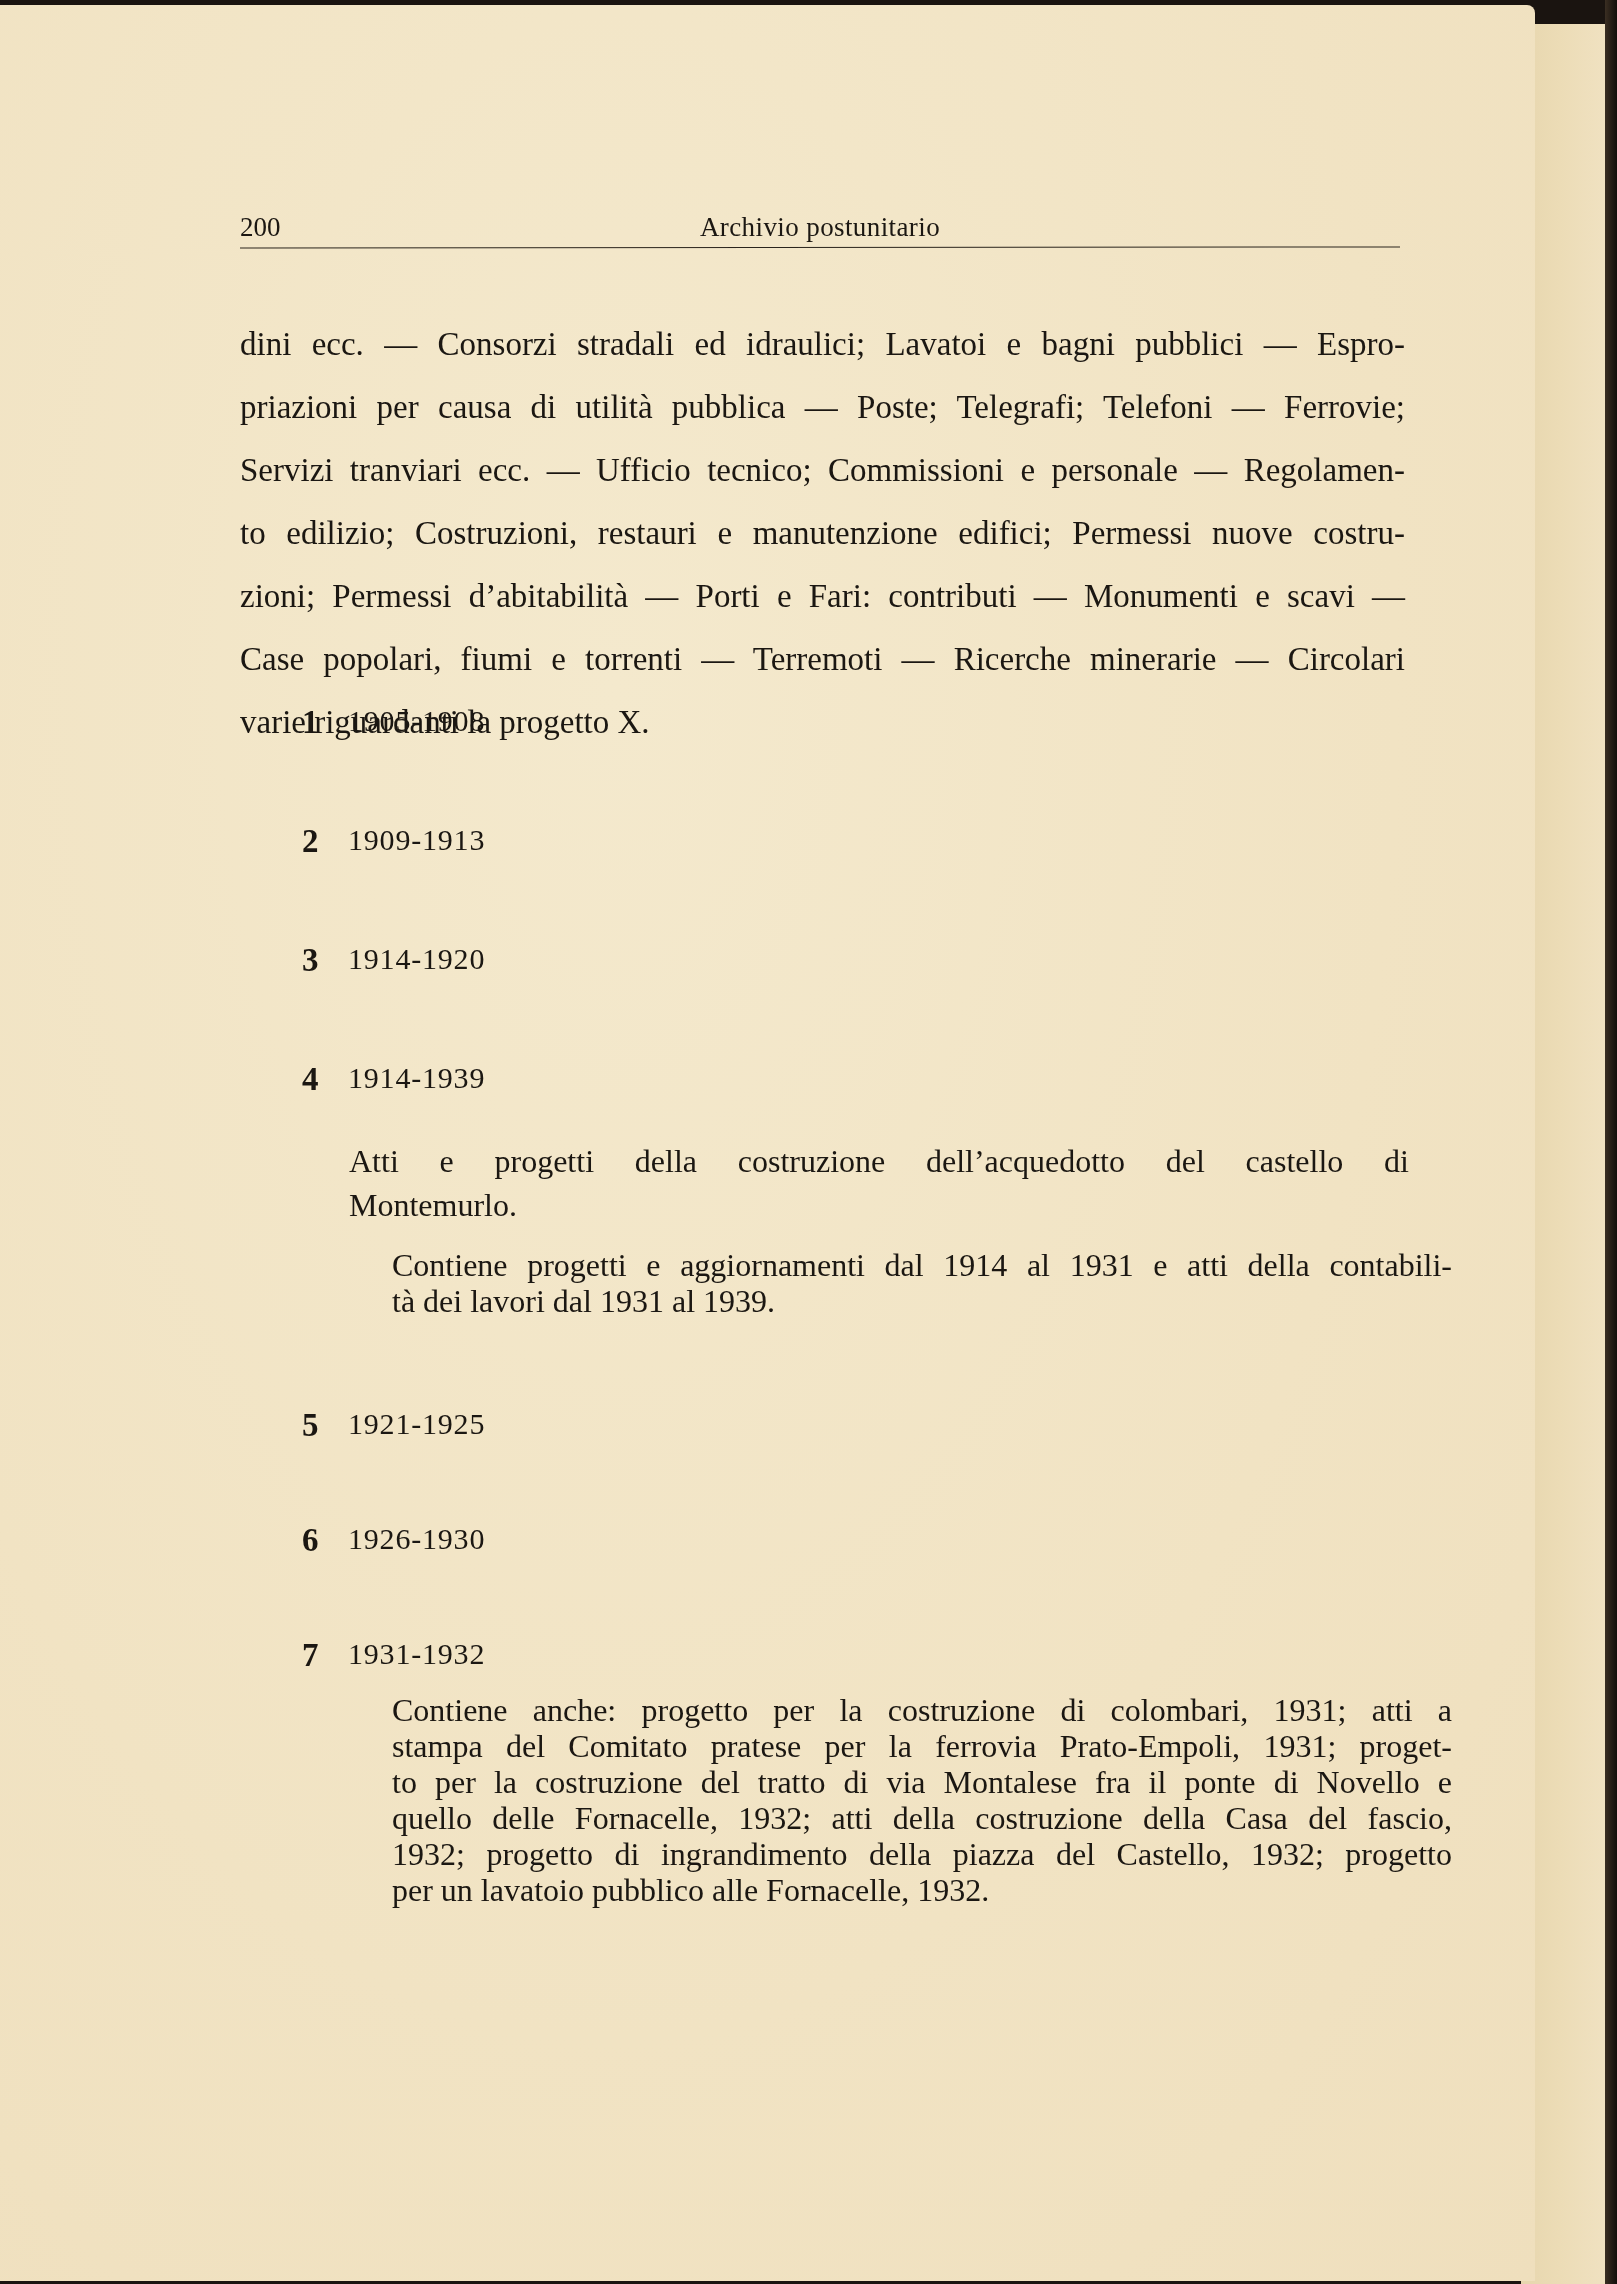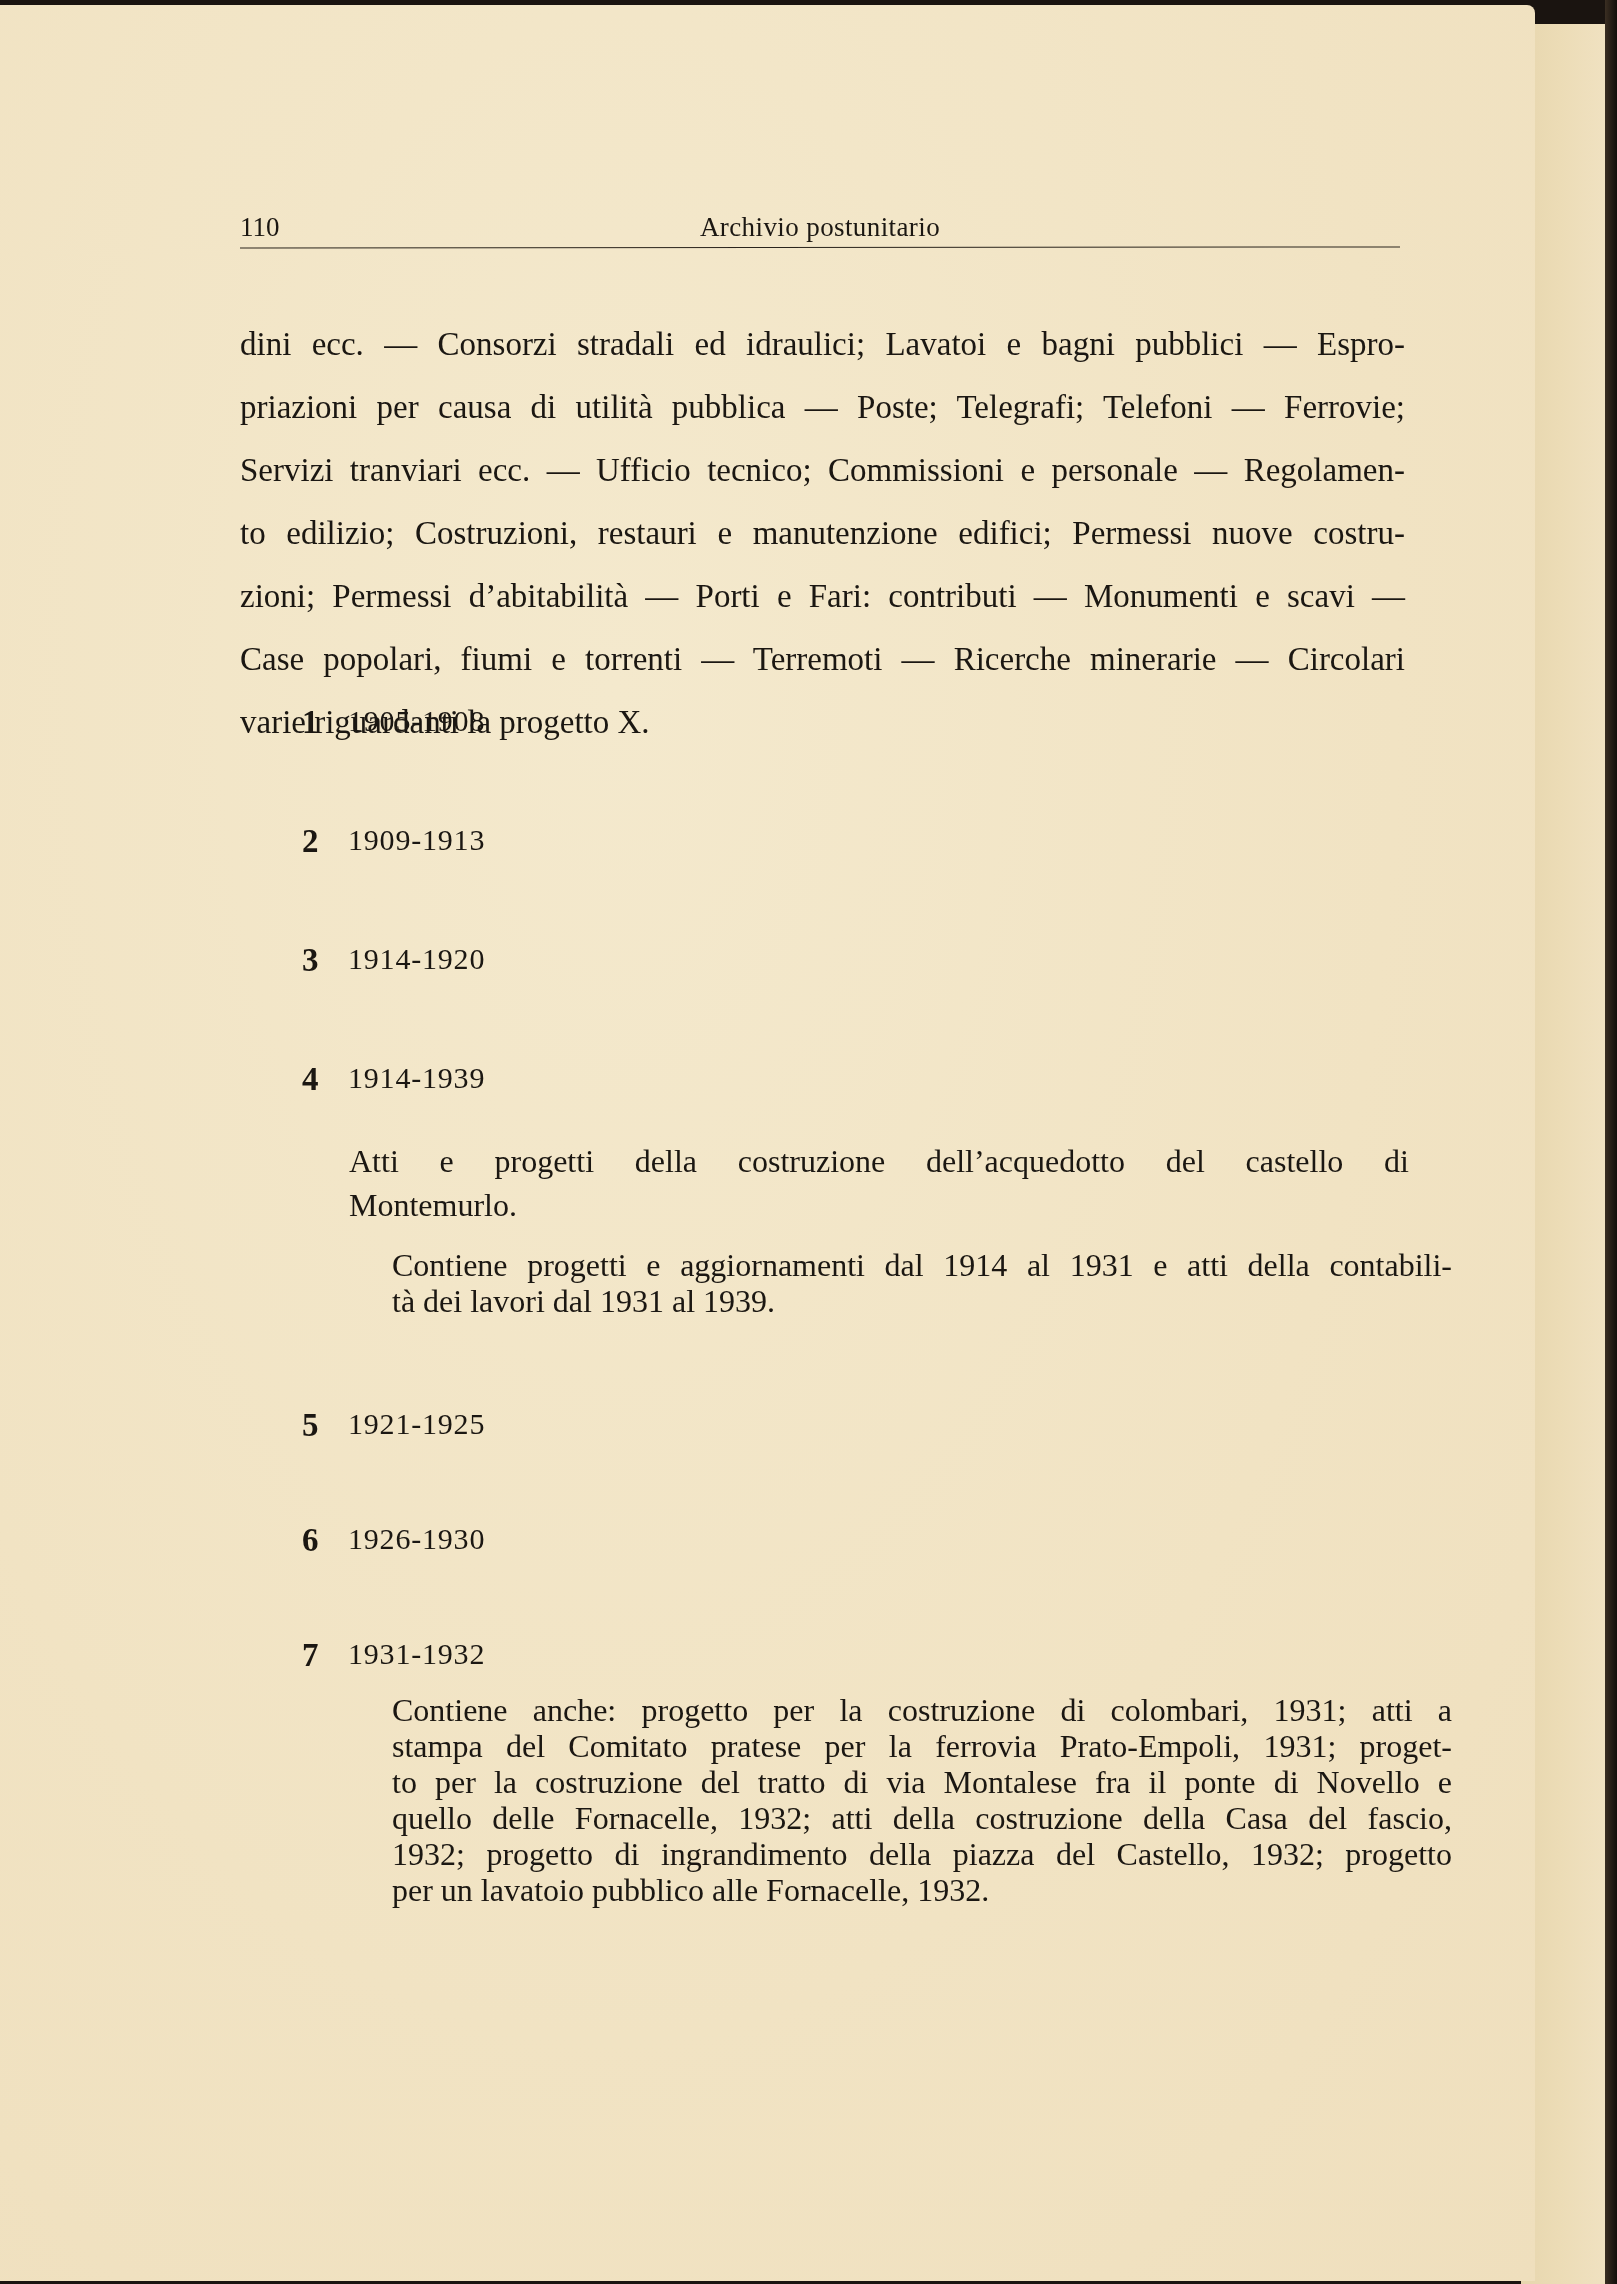--- a/index.html
+++ b/index.html
@@ -60,21 +60,21 @@
 </style>
 </head>
 <body>
 
 <div class="under-page"></div>
 <div class="under-page-dark"></div>
 
 <div class="page"></div>
 
 <div class="running-head">
-  <span class="folio">110</span>
+  <span class="folio">200</span>
   <span class="head-title">Archivio postunitario</span>
 </div>
 <div class="rule"></div>
 
 <div class="intro">
   <span>dini ecc. — Consorzi stradali ed idraulici; Lavatoi e bagni pubblici — Espro-</span>
   <span>priazioni per causa di utilità pubblica — Poste; Telegrafi; Telefoni — Ferrovie;</span>
   <span>Servizi tranviari ecc. — Ufficio tecnico; Commissioni e personale — Regolamen-</span>
   <span>to edilizio; Costruzioni, restauri e manutenzione edifici; Permessi nuove costru-</span>
   <span>zioni; Permessi d’abitabilità — Porti e Fari: contributi — Monumenti e scavi —</span>

